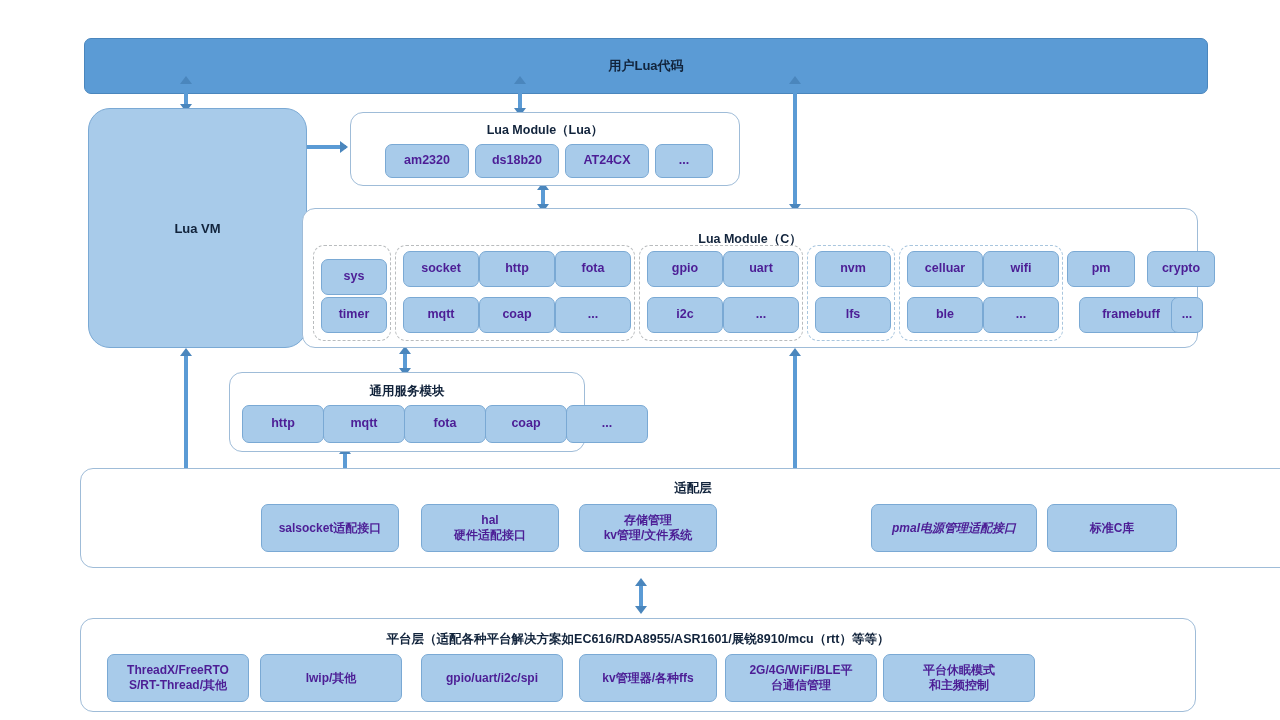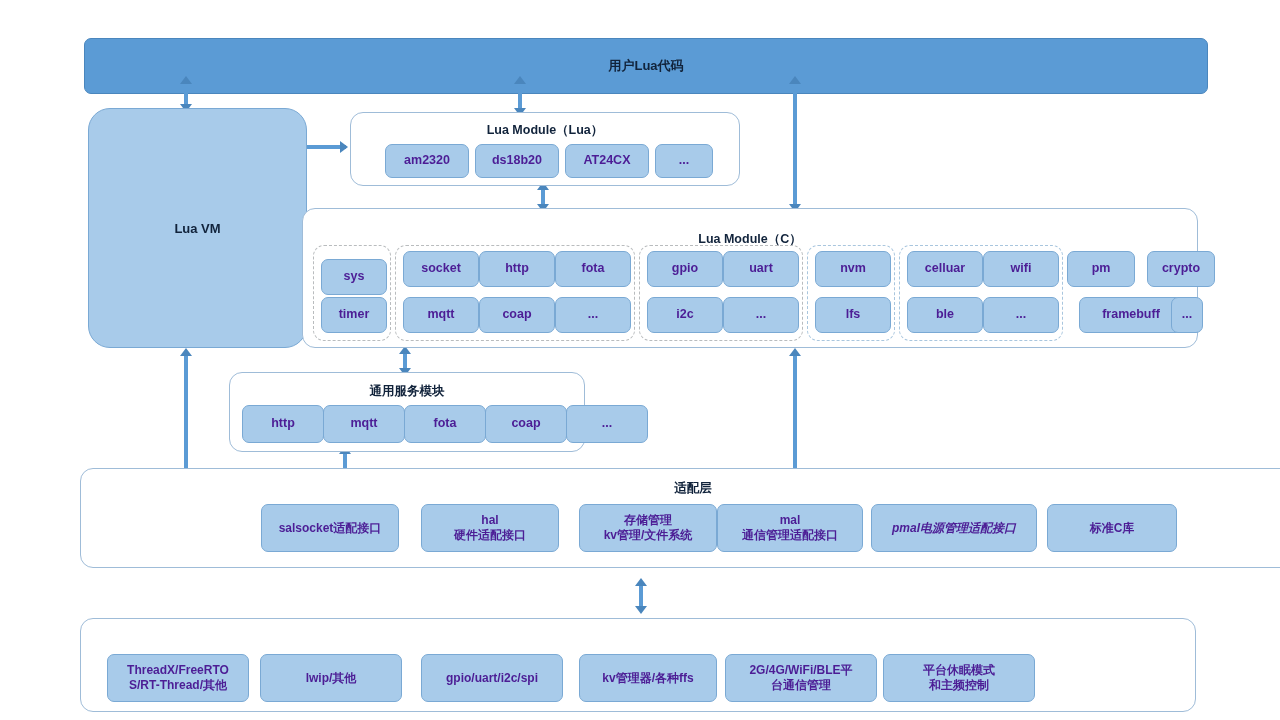--- a/index.html
+++ b/index.html
@@ -243,34 +243,31 @@
       <span>socket适配接口</span>
     </div>
     <div class="chip two-line" style="position:absolute; left:340px; top:35px; width:132px; height:46px; flex-direction:column;">
       <span>hal</span>
       <span>硬件适配接口</span>
     </div>
     <div class="chip two-line" style="position:absolute; left:498px; top:35px; width:132px; height:46px; flex-direction:column;">
       <span>存储管理</span>
       <span>kv管理/文件系统</span>
     </div>
-    <div class="chip two-line" style="position:absolute; left:636px; top:35px; width:140px; height:46px; flex-direction:column;">
-      <span>mal</span>
-      <span>通信管理适配接口</span>
-    </div>
     <div class="chip two-line" style="position:absolute; left:790px; top:35px; width:160px; height:46px; flex-direction:row;font-style:italic;">
       <span>pmal</span>
       <span>电源管理适配接口</span>
     </div>
     <div class="chip two-line" style="position:absolute; left:966px; top:35px; width:124px; height:46px; flex-direction:column;">
       <span>标准C库</span>
     </div>
   </div>
 
   <div class="abs outer-panel" style="left:80px; top:618px; width:1116px; height:94px;">
+    <div class="panel-title" style="top:12px;">平台层（适配各种平台解决方案如EC616/RDA8955/ASR1601/展锐8910/mcu（rtt）等等）</div>
 
     <div class="chip two-line" style="position:absolute; left:26px; top:35px; width:136px; height:46px; flex-direction:column;">
       <span>ThreadX/FreeRTO</span>
       <span>S/RT-Thread/其他</span>
     </div>
     <div class="chip two-line" style="position:absolute; left:179px; top:35px; width:136px; height:46px; flex-direction:column;">
       <span>lwip/其他</span>
     </div>
     <div class="chip two-line" style="position:absolute; left:340px; top:35px; width:136px; height:46px; flex-direction:column;">
       <span>gpio/uart/i2c/spi</span>

